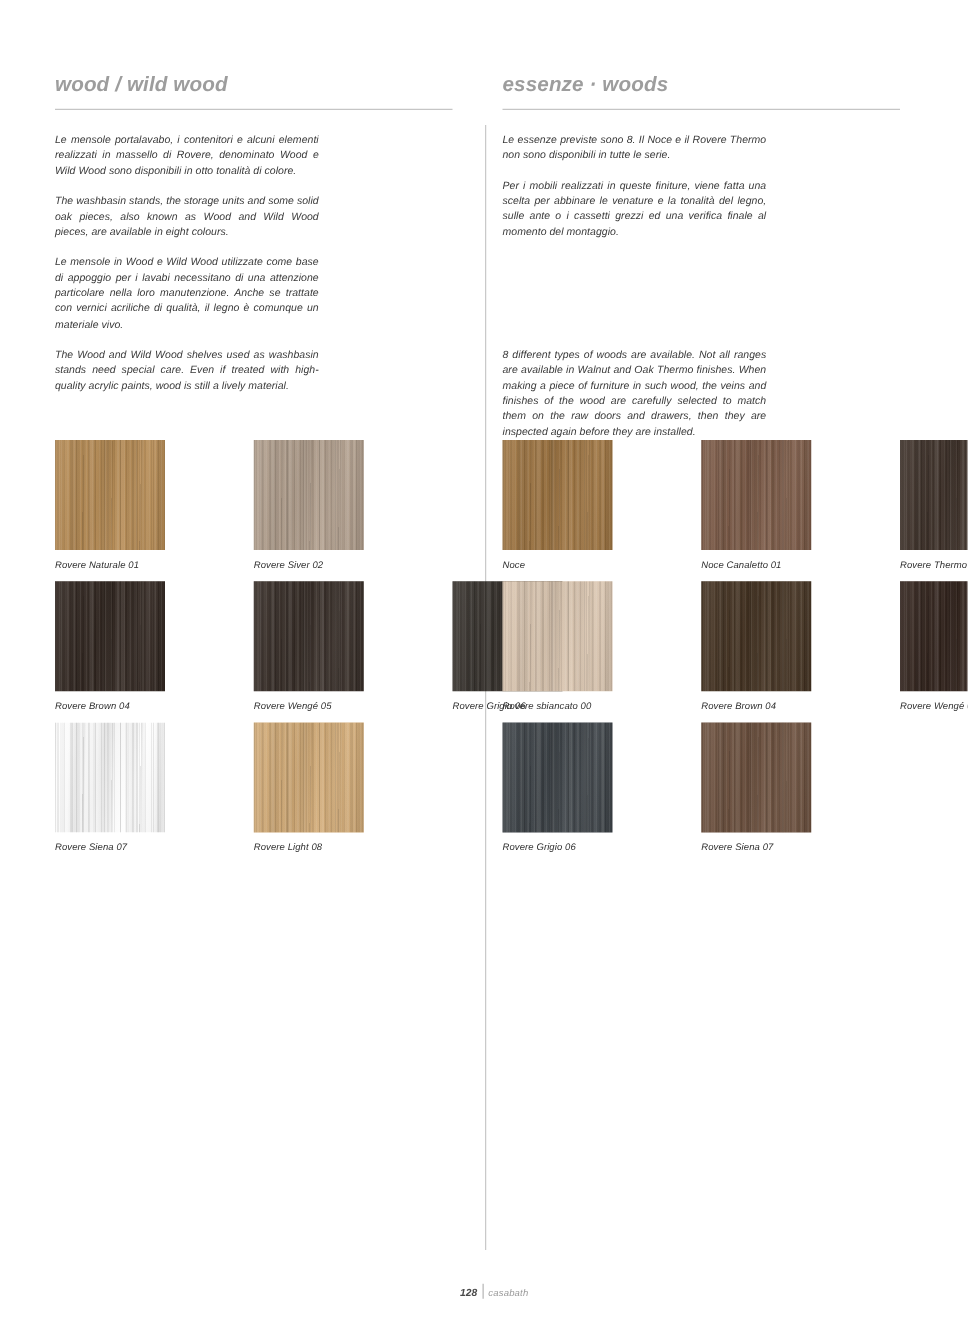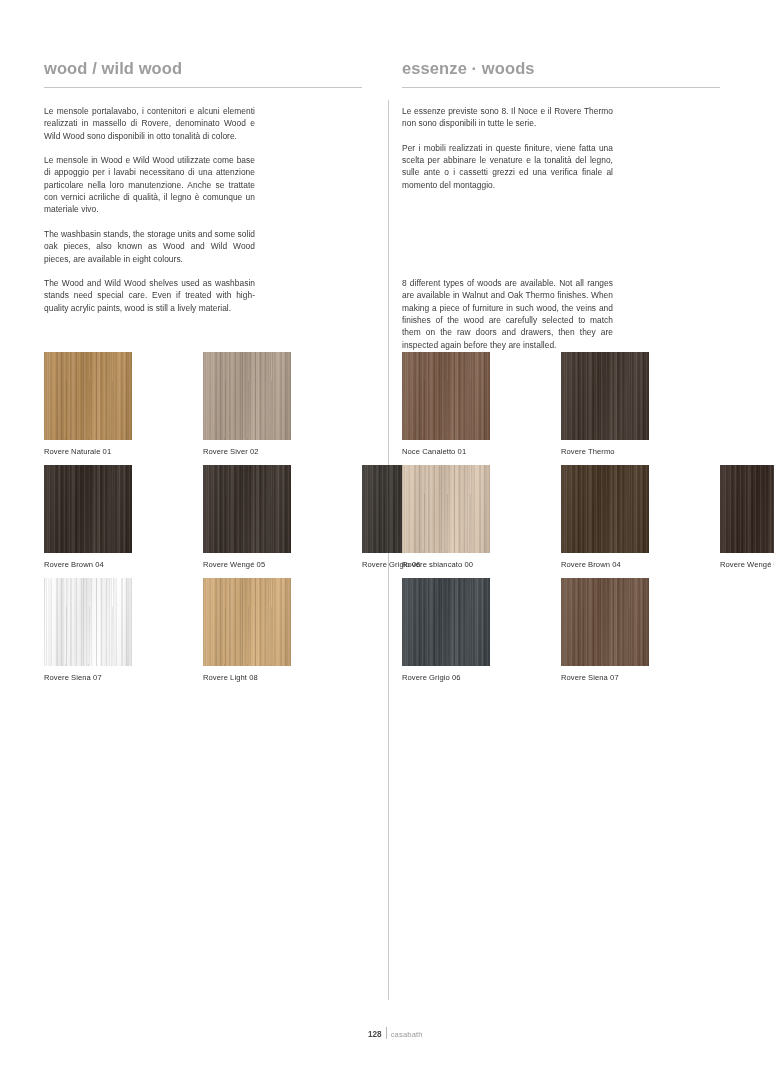--- a/index.html
+++ b/index.html
@@ -14,20 +14,21 @@
     font-family: "Liberation Sans", sans-serif;
     -webkit-font-smoothing: antialiased;
   }
 
   .page {
     position: absolute;
     inset: 0;
     width: 774px;
     height: 1065px;
     background: #ffffff;
+    font-style: italic;
   }
 
   
   .col {
     position: absolute;
     top: 58px;
     width: 318px;
   }
   .col-left  { left: 44px; }
   .col-right { left: 402px; }
@@ -184,22 +185,22 @@
 
 <div class="page">
 
   <div class="column-divider"></div>
 
   <div class="col col-left">
     <h1 class="section-title">wood / wild wood</h1>
     <div class="title-rule"></div>
 
     <p class="para">Le mensole portalavabo, i contenitori e alcuni elementi realizzati in massello di Rovere, denominato Wood e Wild Wood sono disponibili in otto tonalità di colore.</p>
+    <p class="para gap">The washbasin stands, the storage units and some solid oak pieces, also known as Wood and Wild Wood  pieces, are available in eight colours.</p>
     <p class="para">Le mensole in Wood e Wild Wood utilizzate come base di appoggio per i lavabi necessitano di una attenzione particolare nella loro manutenzione. Anche se trattate con vernici acriliche di qualità, il legno è comunque un materiale vivo.</p>
-    <p class="para gap">The washbasin stands, the storage units and some solid oak pieces, also known as Wood and Wild Wood  pieces, are available in eight colours.</p>
     <p class="para">The Wood and Wild Wood shelves used as washbasin stands need special care. Even if treated with high-quality acrylic paints, wood is still a lively material.</p>
   </div>
 
   <div class="swatch-grid grid-left">
     <div class="swatch-row">
       <div class="swatch-cell">
         <div class="swatch-chip" style="background-color: rgb(182, 138, 82);">
           <div class="grain"></div>
           <div class="grain2"></div>
           <div class="grain3"></div>
@@ -268,20 +269,28 @@
     <h1 class="section-title">essenze · woods</h1>
     <div class="title-rule"></div>
 
     <p class="para">Le essenze previste sono 8. Il Noce e il Rovere Thermo non sono disponibili in tutte le serie.</p>
     <p class="para">Per i mobili realizzati in queste finiture, viene fatta una scelta per abbinare le venature e la tonalità del legno, sulle ante o i cassetti grezzi ed una verifica finale al momento del montaggio.</p>
     <p class="para gap-lg">8 different types of woods are available. Not all ranges are available in Walnut and Oak Thermo finishes. When making a piece of furniture in such wood, the veins and finishes of the wood are carefully selected to match them on the raw doors and drawers, then they are inspected again before they are installed.</p>
   </div>
 
   <div class="swatch-grid grid-right">
     <div class="swatch-row">
+      <div class="swatch-cell">
+        <div class="swatch-chip" style="background-color: rgb(158, 116, 64);">
+          <div class="grain"></div>
+          <div class="grain2"></div>
+          <div class="grain3"></div>
+        </div>
+        <div class="swatch-label">Noce</div>
+      </div>
       <div class="swatch-cell">
         <div class="swatch-chip" style="background-color: rgb(122, 88, 68);">
           <div class="grain"></div>
           <div class="grain2"></div>
           <div class="grain3"></div>
         </div>
         <div class="swatch-label">Noce Canaletto 01</div>
       </div>
       <div class="swatch-cell">
         <div class="swatch-chip" style="background-color: rgb(60, 47, 39);">

